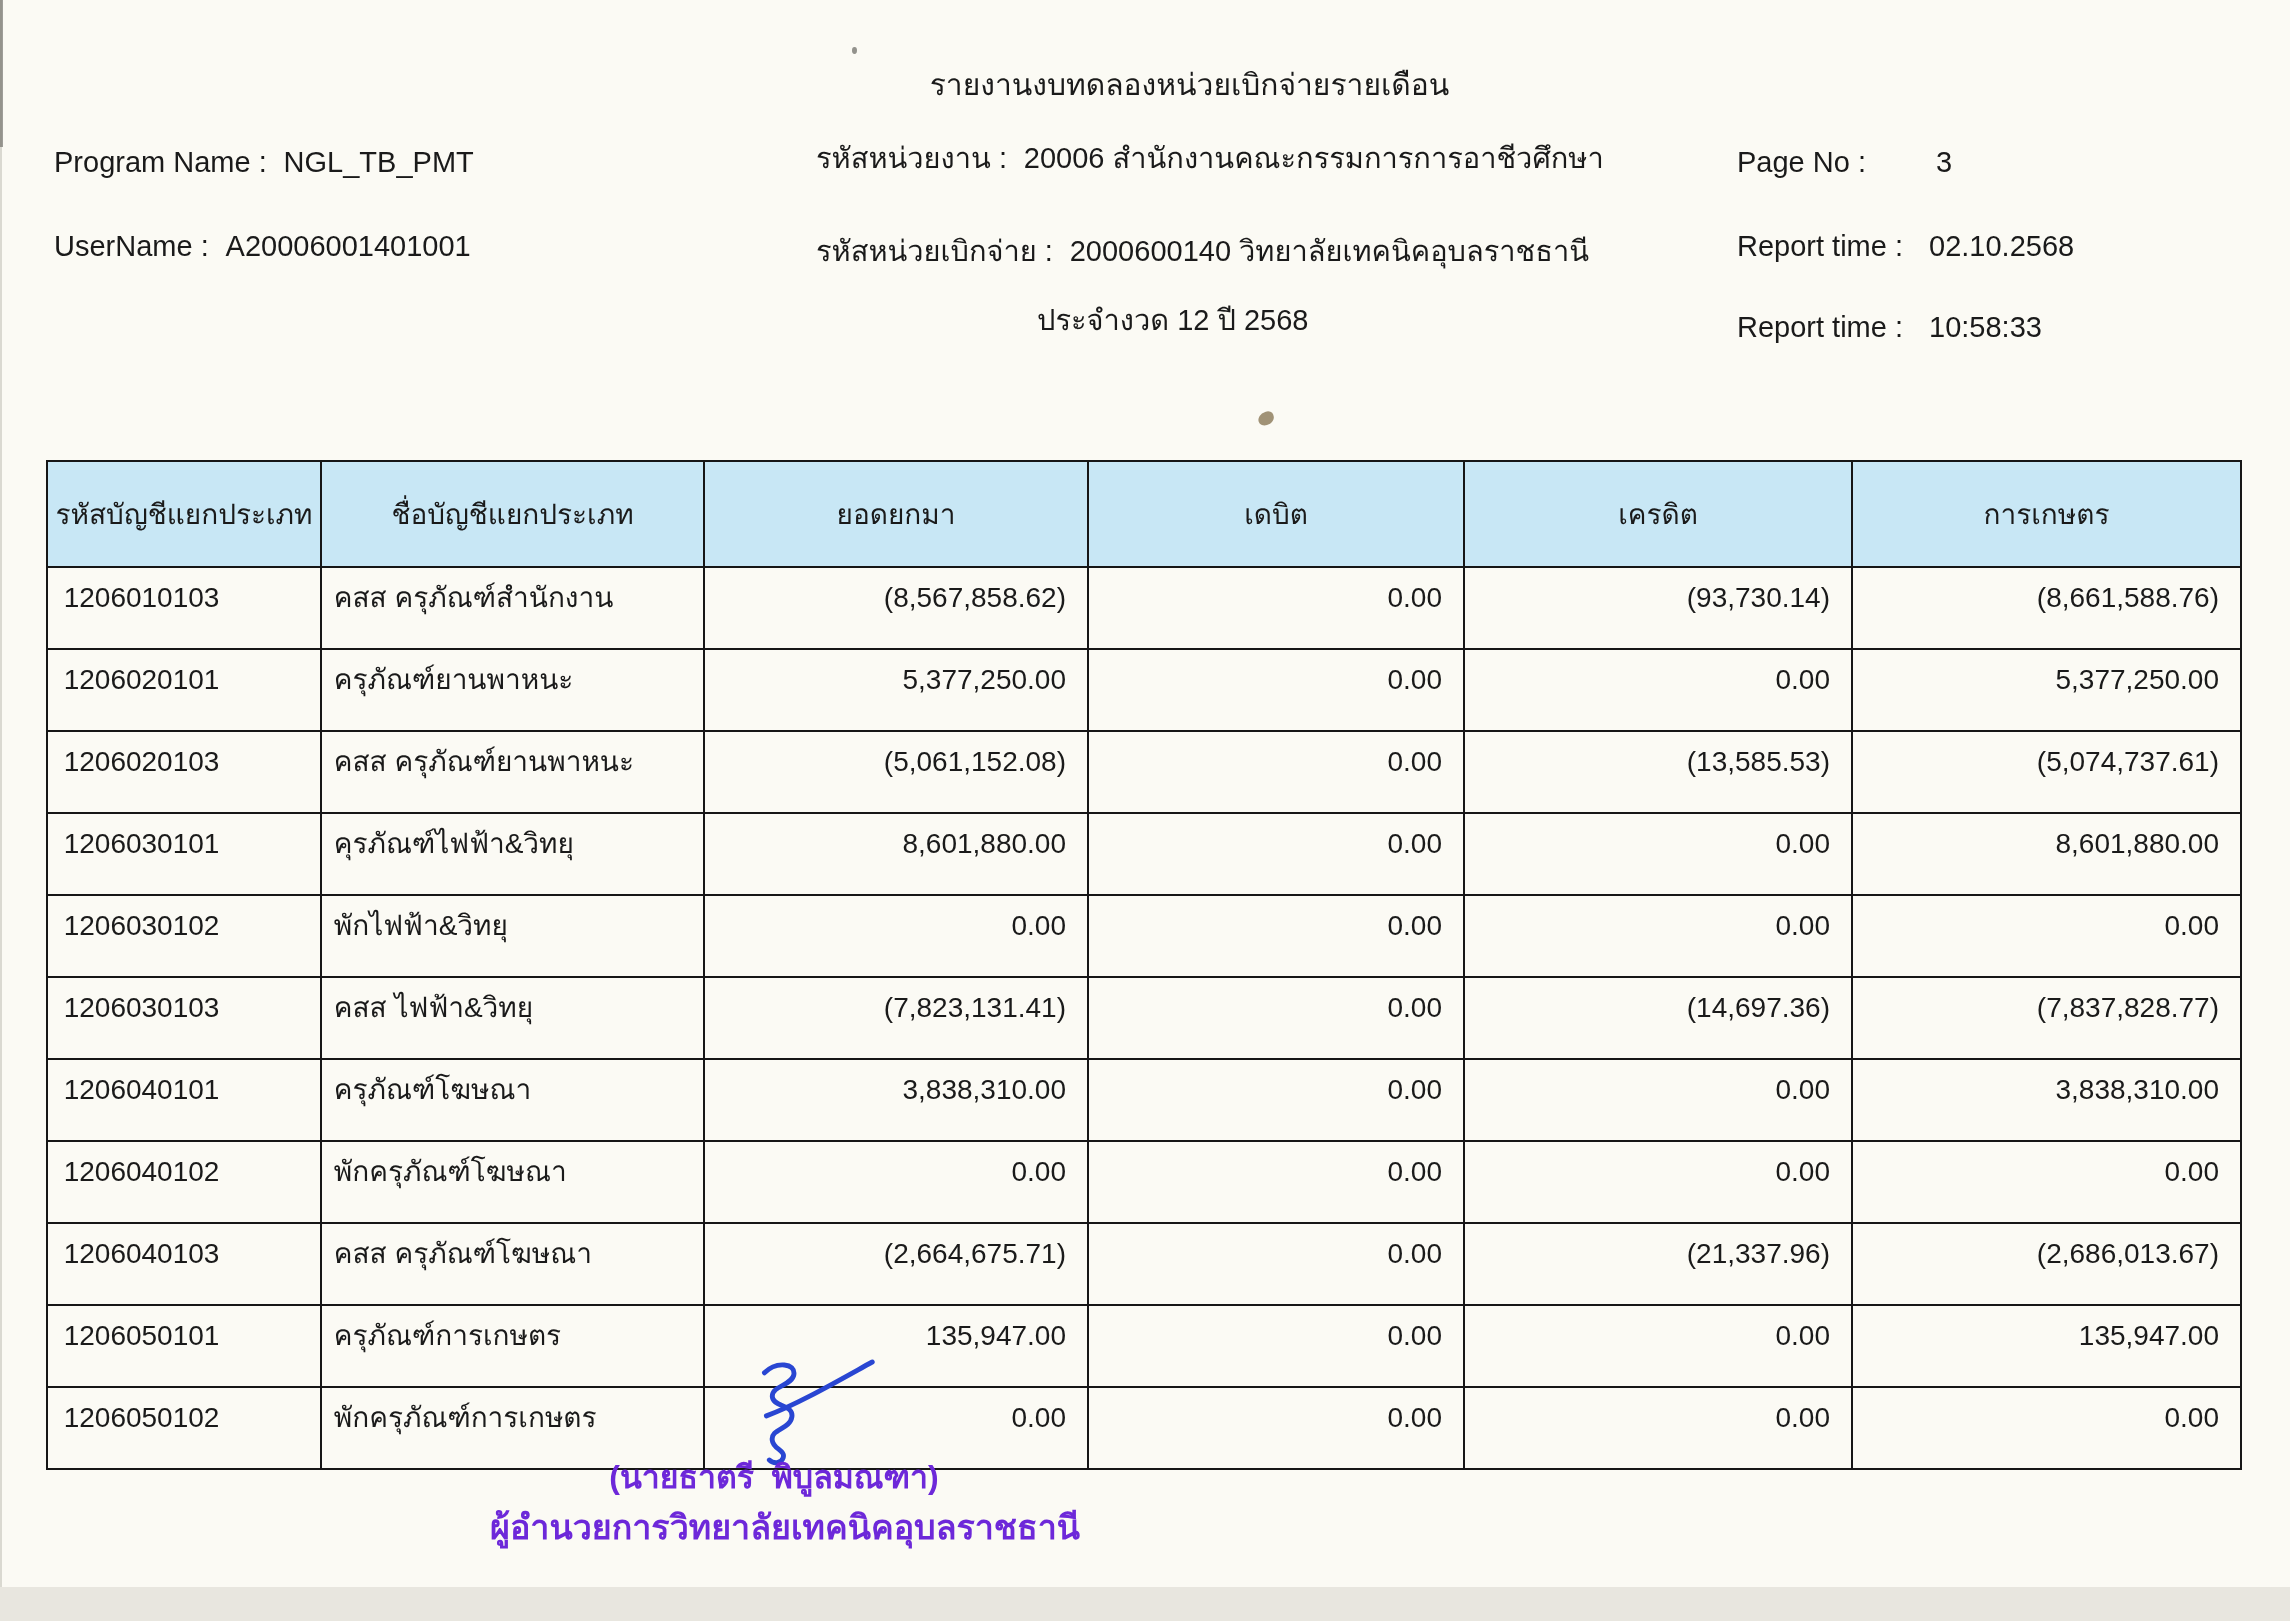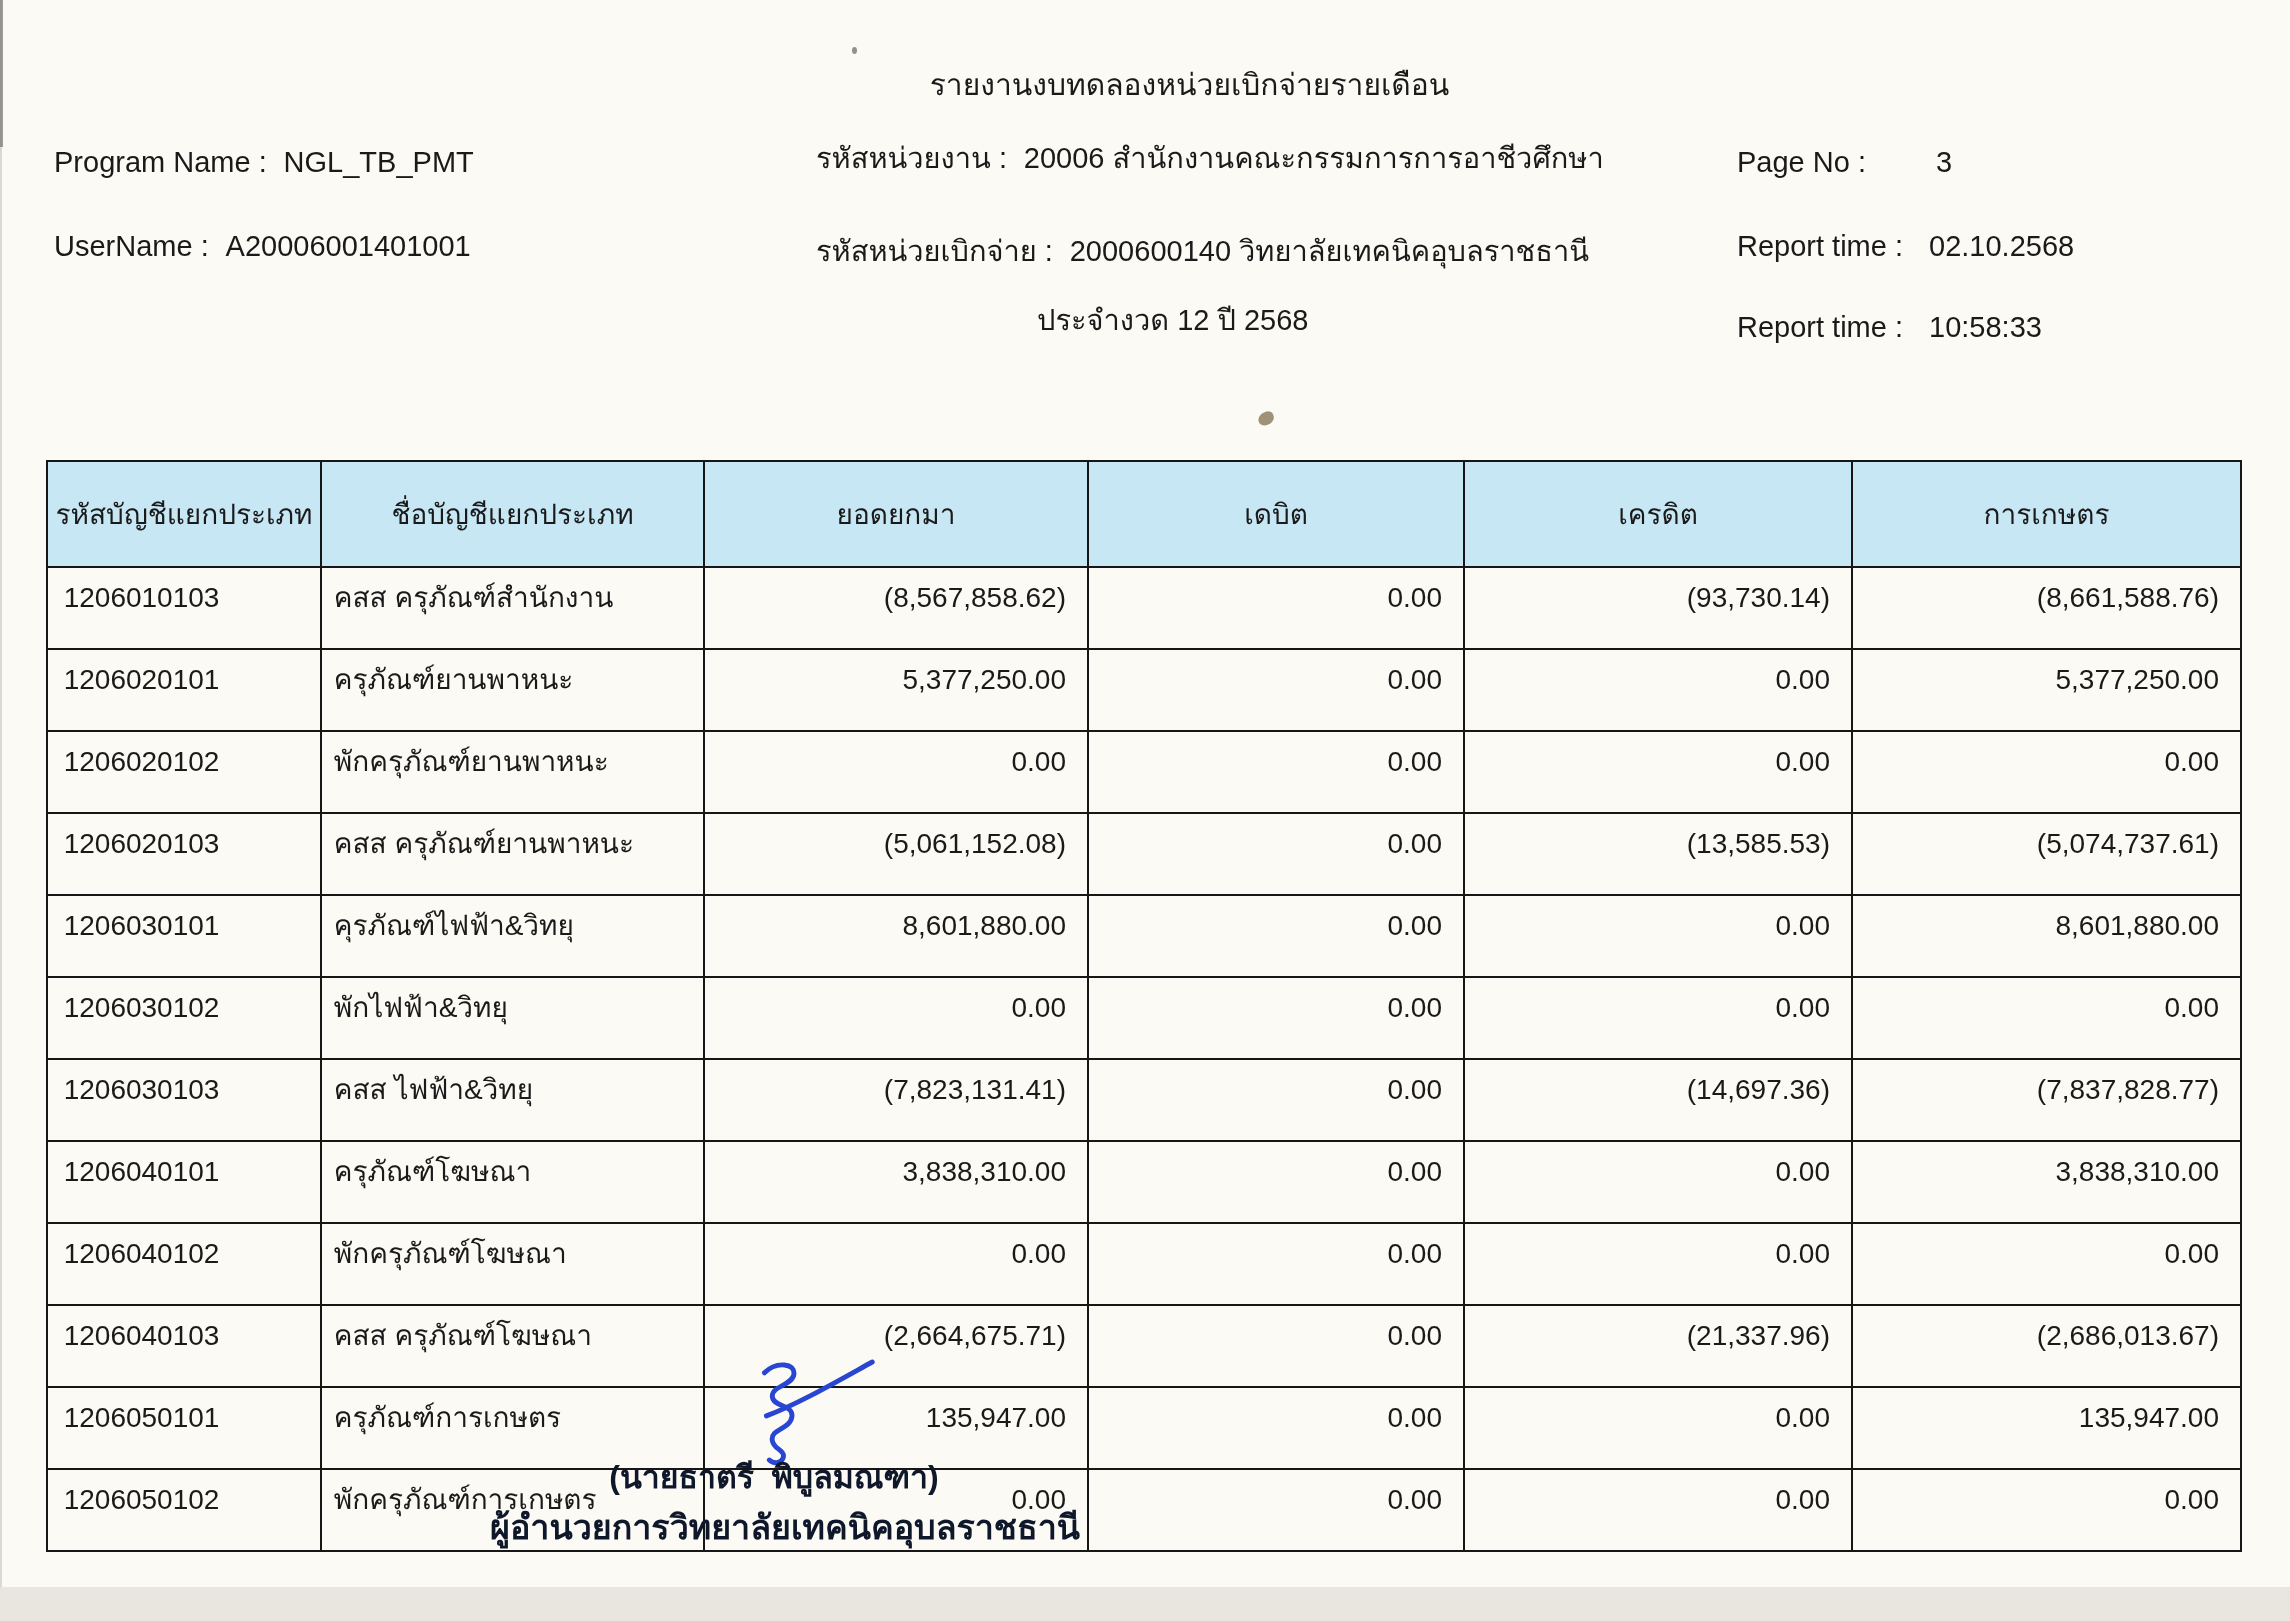--- a/index.html
+++ b/index.html
@@ -47,21 +47,21 @@
     height:82px;vertical-align:top;padding-top:12.7px;
     font-size:28px;background:transparent;line-height:1.2;
   }
   .c-code{text-align:left;padding-left:15.7px;}
   .c-name{text-align:left;padding-left:11.8px;border-radius:10px;}
   .c-num{text-align:right;padding-right:21px;}
 
   
   #stamp{
     position:absolute;left:490px;top:1457px;width:568px;
-    text-align:center;color:#0f172a;font-weight:700;line-height:1.3;
+    text-align:center;color:#6d28d9;font-weight:700;line-height:1.3;
   }
   .stamp-line1{font-size:32px;white-space:pre;}
   .stamp-line2{font-size:34px;margin-top:6.9px;white-space:pre;}
   #sig{position:absolute;left:737px;top:1353px;}
 
   
   .speck1{left:1258px;top:412px;width:15.7px;height:12.7px;background:#8f7f5f;
           border-radius:60% 40% 55% 45%;transform:rotate(-18deg);opacity:.85;}
   .speck2{left:852px;top:47px;width:4.9px;height:6.9px;background:#5a5a55;border-radius:50%;opacity:.65;}
   .edge-left{left:0;top:0;width:2.9px;height:147px;background:rgba(45,45,40,.45);}
@@ -131,28 +131,20 @@
         </tr>
         <tr>
           <td class="c-code">1206020101</td>
           <td class="c-name">ครุภัณฑ์ยานพาหนะ</td>
           <td class="c-num">5,377,250.00</td>
           <td class="c-num">0.00</td>
           <td class="c-num">0.00</td>
           <td class="c-num">5,377,250.00</td>
         </tr>
         <tr>
-          <td class="c-code">1206020102</td>
-          <td class="c-name">พักครุภัณฑ์ยานพาหนะ</td>
-          <td class="c-num">0.00</td>
-          <td class="c-num">0.00</td>
-          <td class="c-num">0.00</td>
-          <td class="c-num">0.00</td>
-        </tr>
-        <tr>
           <td class="c-code">1206020103</td>
           <td class="c-name">คสส ครุภัณฑ์ยานพาหนะ</td>
           <td class="c-num">(5,061,152.08)</td>
           <td class="c-num">0.00</td>
           <td class="c-num">(13,585.53)</td>
           <td class="c-num">(5,074,737.61)</td>
         </tr>
         <tr>
           <td class="c-code">1206030101</td>
           <td class="c-name">คุรภัณฑ์ไฟฟ้า&amp;วิทยุ</td>

